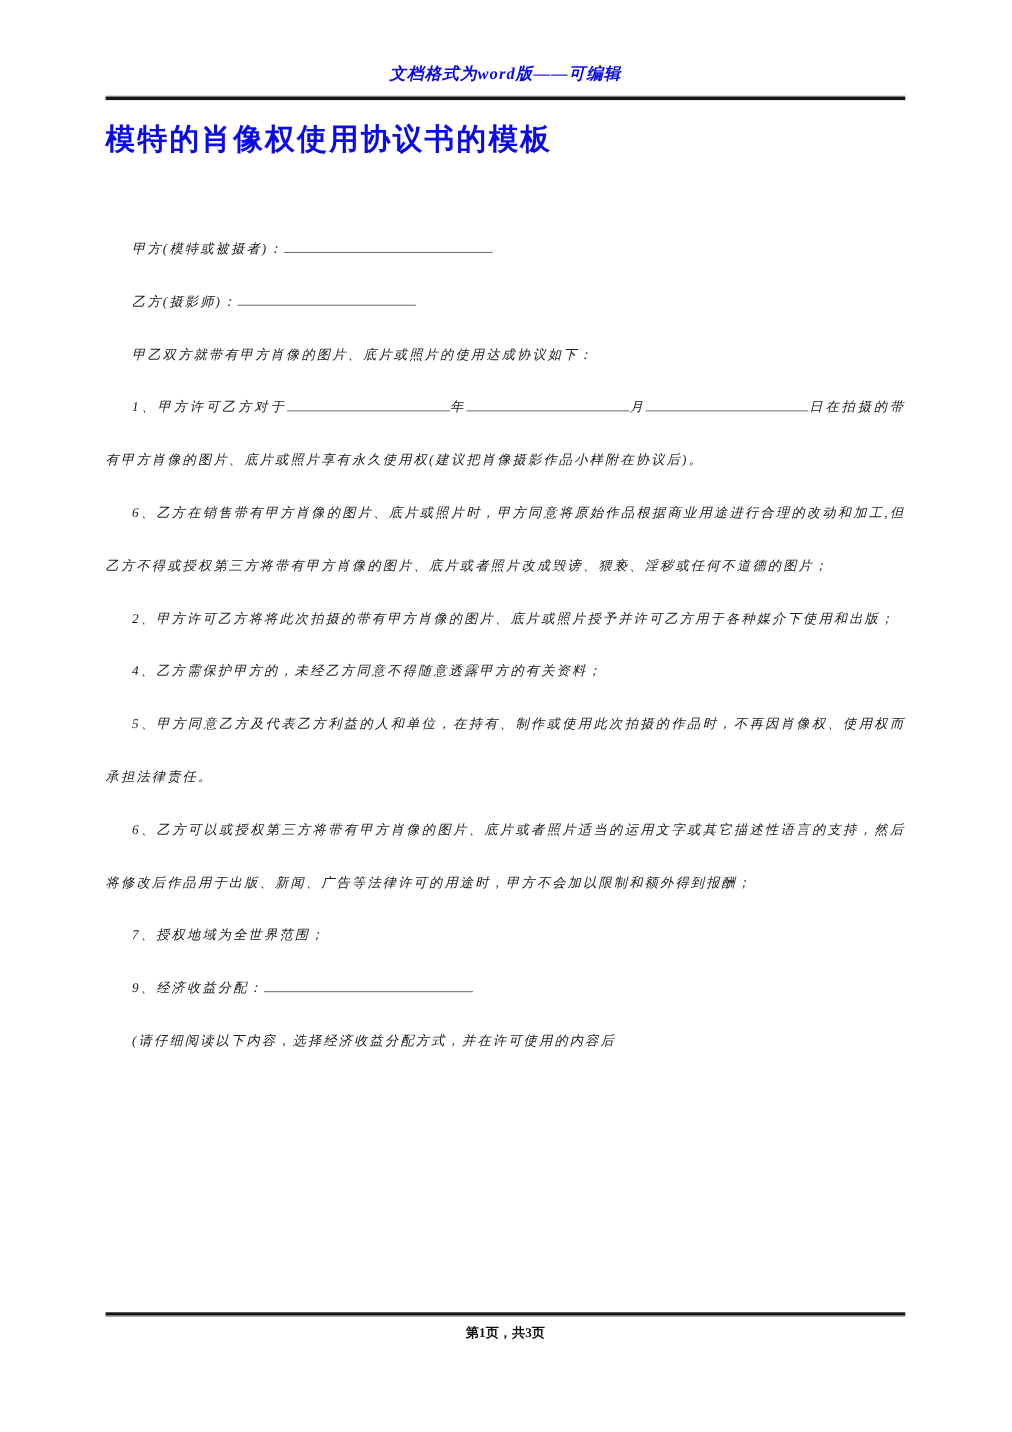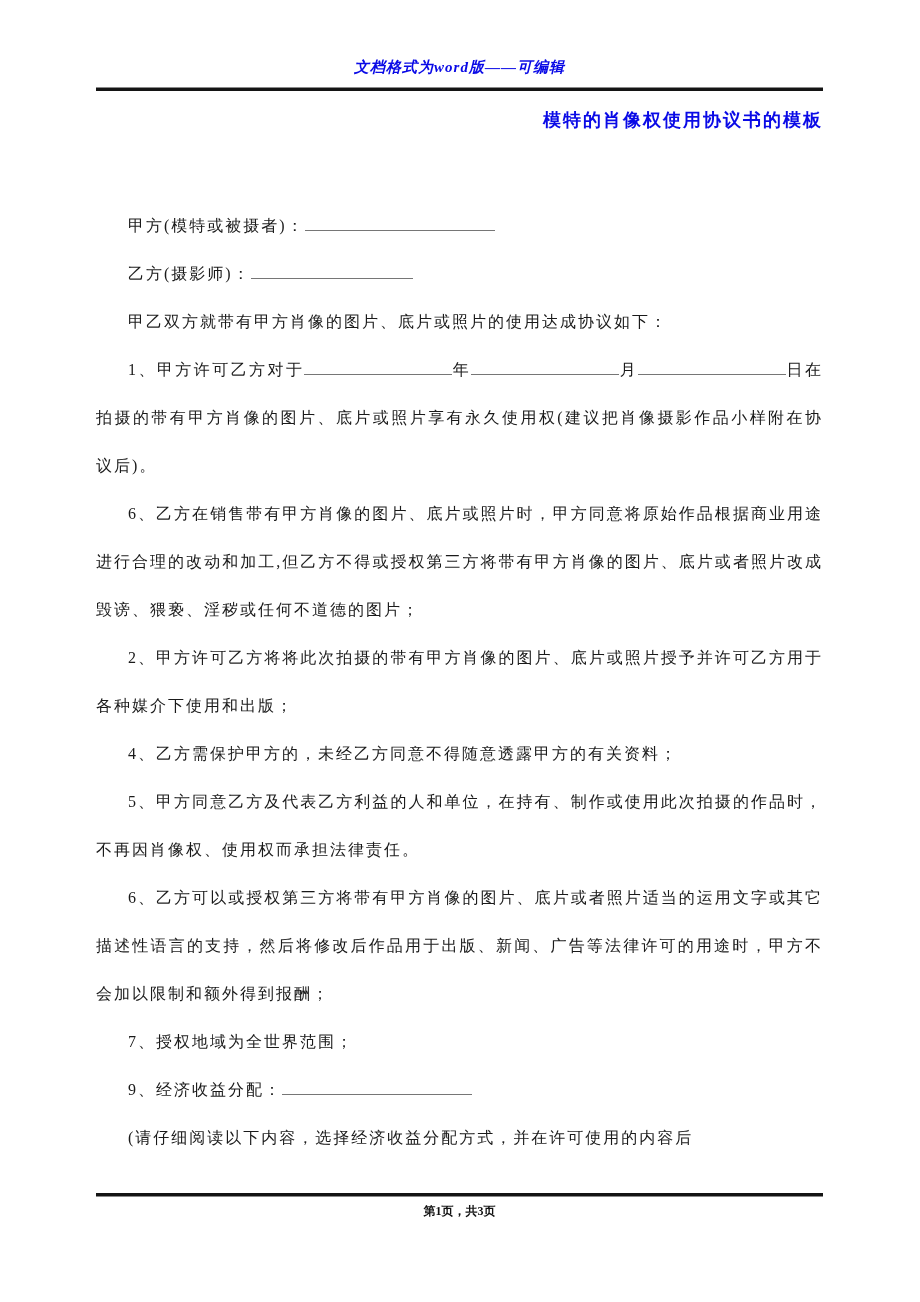--- a/index.html
+++ b/index.html
@@ -31,35 +31,36 @@
     width: 727px;
     height: 2px;
     border-top: 1px solid #8a8a8a;
     border-bottom: 3px solid #141414;
   }
   .doc-title {
     position: absolute;
     top: 108px;
     left: 96px;
     width: 727px;
-    text-align: right;
-    font-size: 18px;
+    text-align: left;
+    font-size: 27px;
     font-weight: bold;
     letter-spacing: 2px;
   }
   .doc-body {
     position: absolute;
     top: 202px;
     left: 96px;
     width: 727px;
-    font-size: 16px;
+    font-size: 12px;
     line-height: 48px;
     letter-spacing: 2px;
     text-align: justify;
     text-justify: inter-character;
+    font-style: italic;
   }
   .para {
     margin: 0;
     text-indent: 2em;
   }
   .blank {
     display: inline-block;
     width: 150px;
     height: 1.05em;
     border-bottom: 1px solid #767676;

